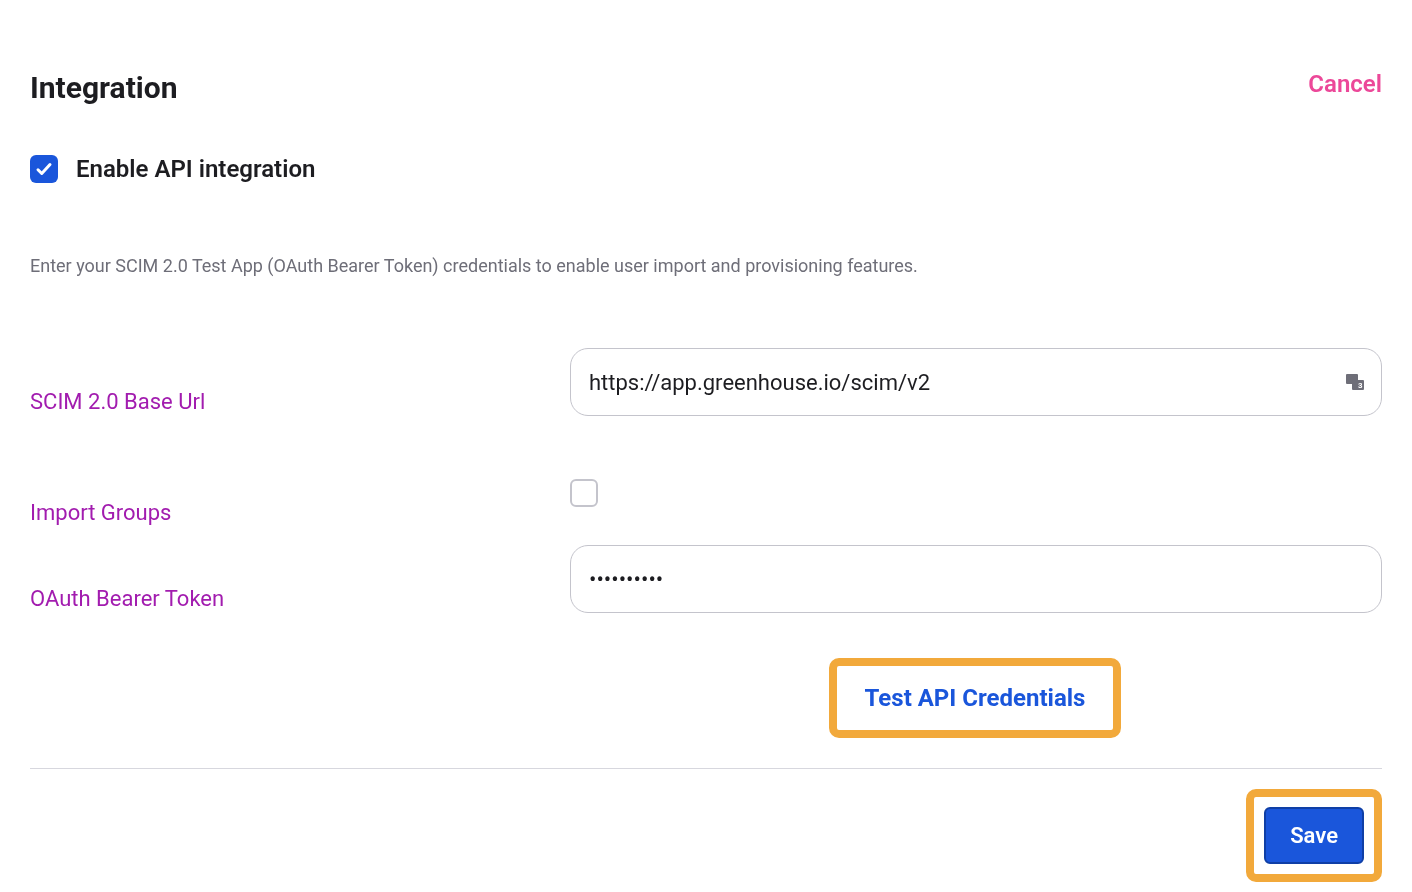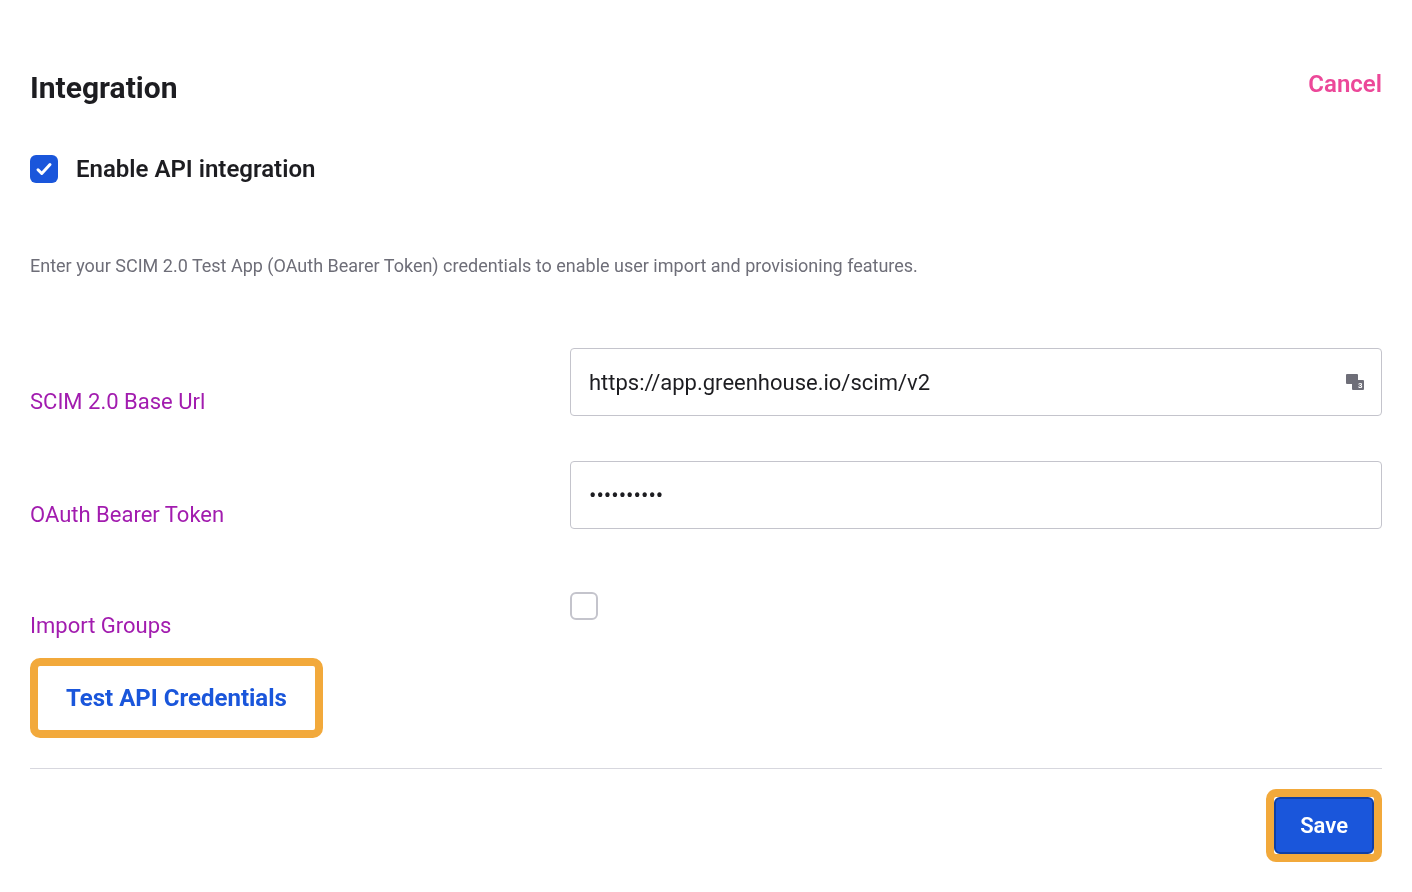--- a/index.html
+++ b/index.html
@@ -79,21 +79,21 @@
       margin-top: 39px;
     }
     .field-control {
       flex: 1;
       position: relative;
     }
     .text-input {
       width: 100%;
       height: 68px;
       border: 1px solid #c4c4cc;
-      border-radius: 4px;
+      border-radius: 18px;
       padding: 0 50px 0 18px;
       font-size: 22px;
       font-family: inherit;
       color: #1d1d21;
       background: #fff;
     }
     .input-end-icon {
       position: absolute;
       right: 14px;
       top: 50%;
@@ -105,22 +105,24 @@
     .checkbox-empty {
       width: 28px;
       height: 28px;
       border: 2px solid #c4c4cc;
       border-radius: 6px;
       background: #fff;
       cursor: pointer;
     }
     .test-row {
       display: flex;
+      margin-left: 538px;
       margin-top: 4px;
       margin-bottom: 30px;
+      justify-content: center;
     }
     .highlight-box {
       border: 8px solid #f2a93b;
       border-radius: 10px;
       padding: 18px 28px;
       display: inline-block;
     }
     .test-link {
       font-size: 24px;
       font-weight: 700;
@@ -132,21 +134,21 @@
       border-top: 1px solid #d7d7de;
       margin: 0 0 20px 0;
     }
     .footer-row {
       display: flex;
       justify-content: flex-end;
     }
     .save-highlight {
       border: 8px solid #f2a93b;
       border-radius: 10px;
-      padding: 0;
+      padding: 10px;
       display: inline-block;
     }
     .save-button {
       background: #1a56db;
       color: #fff;
       font-size: 22px;
       font-weight: 600;
       border: 2px solid #0f3fa6;
       border-radius: 6px;
       padding: 14px 24px;
@@ -182,34 +184,34 @@
       <span class="input-end-icon">
         <svg viewBox="0 0 24 24" fill="#6e6e78">
           <rect x="2" y="4" width="12" height="10" rx="1"></rect>
           <rect x="8" y="10" width="12" height="10" rx="1"></rect>
           <text x="14" y="18" font-size="8" fill="#fff" font-family="Arial" font-weight="bold">3</text>
         </svg>
       </span>
     </div>
   </div>
 
+  <div class="field-row" style="margin-bottom:20px;">
+    <div class="field-label">Import Groups</div>
+    <div class="field-control">
+      <div class="checkbox-empty"></div>
+    </div>
+  </div>
+
   <div class="field-row">
     <div class="field-label">OAuth Bearer Token</div>
     <div class="field-control">
       <input type="password" class="text-input" value="••••••••••" style="">
     </div>
   </div>
 
-  <div class="field-row" style="margin-bottom:20px;">
-    <div class="field-label">Import Groups</div>
-    <div class="field-control">
-      <div class="checkbox-empty"></div>
-    </div>
-  </div>
-
   <div class="test-row">
     <div class="highlight-box">
       <a href="#" class="test-link">Test API Credentials</a>
     </div>
   </div>
 
   <hr class="divider">
 
   <div class="footer-row">
     <div class="save-highlight">

